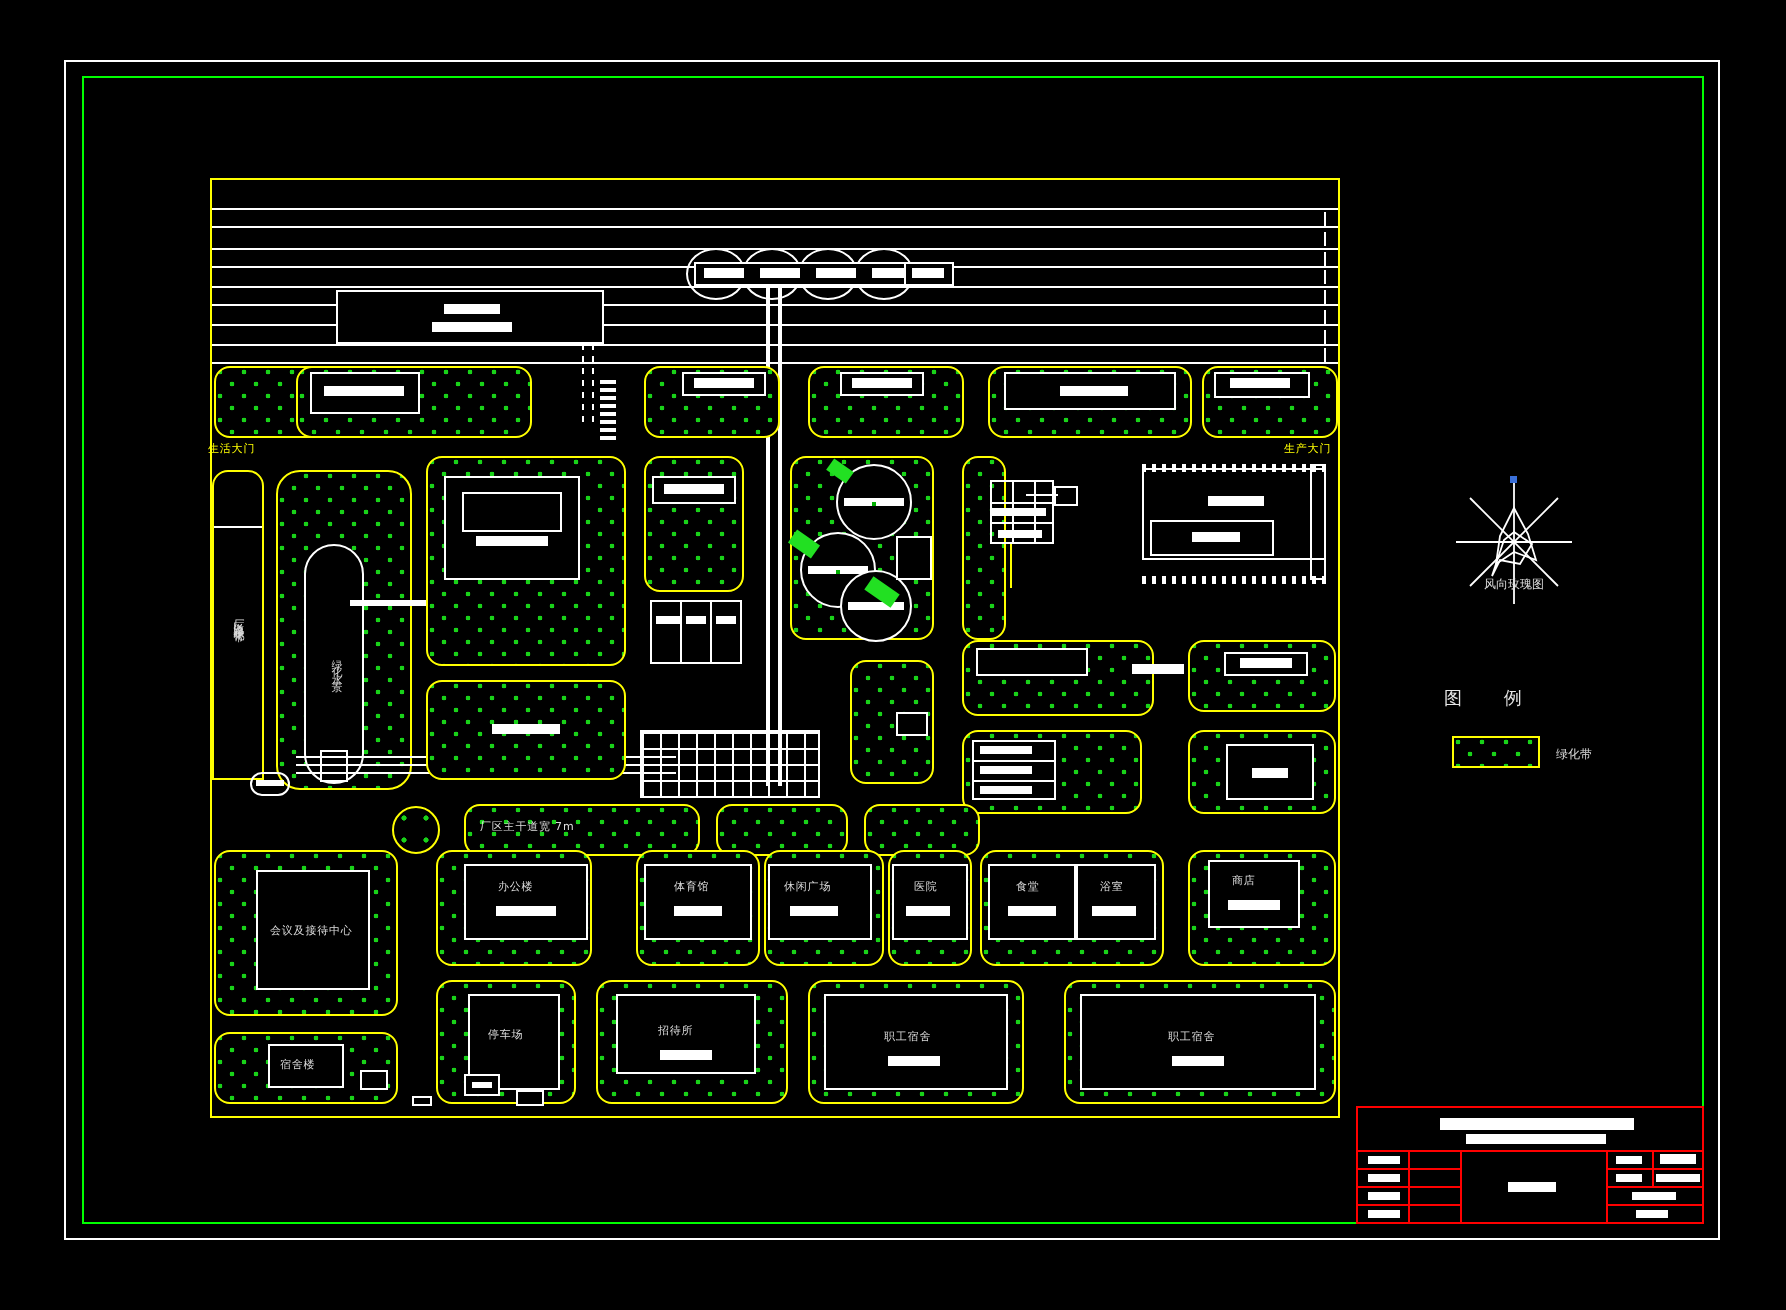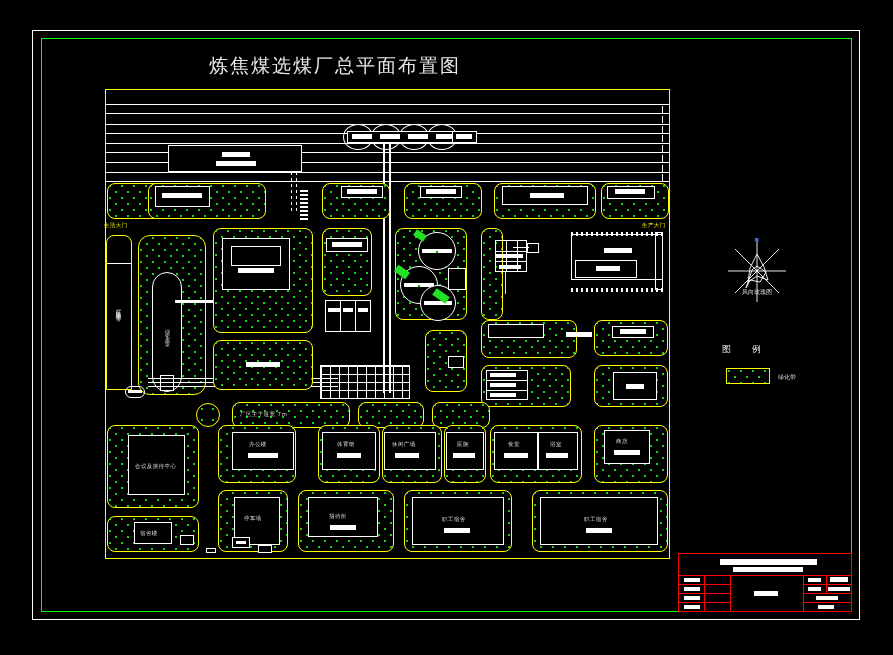--- a/index.html
+++ b/index.html
@@ -82,21 +82,20 @@
   #titleblock .fill{position:absolute;background:#ffffff;}
 </style>
 </head>
 <body>
 
 <div id="stage">
 
   <div id="outer-frame" class="abs"></div>
   <div id="inner-frame" class="abs"></div>
 
-  <div id="dwg-title" class="abs">炼焦煤选煤厂总平面布置图</div>
 
   <div id="site-frame" class="abs"></div>
 
   <div class="abs">
     <div class="rail abs" style="left:106px;top:104px;width:563px;"></div>
     <div class="rail abs" style="left:106px;top:113px;width:563px;"></div>
     <div class="rail abs" style="left:106px;top:124px;width:563px;"></div>
     <div class="rail abs" style="left:106px;top:133px;width:563px;"></div>
     <div class="rail abs" style="left:106px;top:143px;width:563px;"></div>
     <div class="rail abs" style="left:106px;top:152px;width:563px;"></div>

